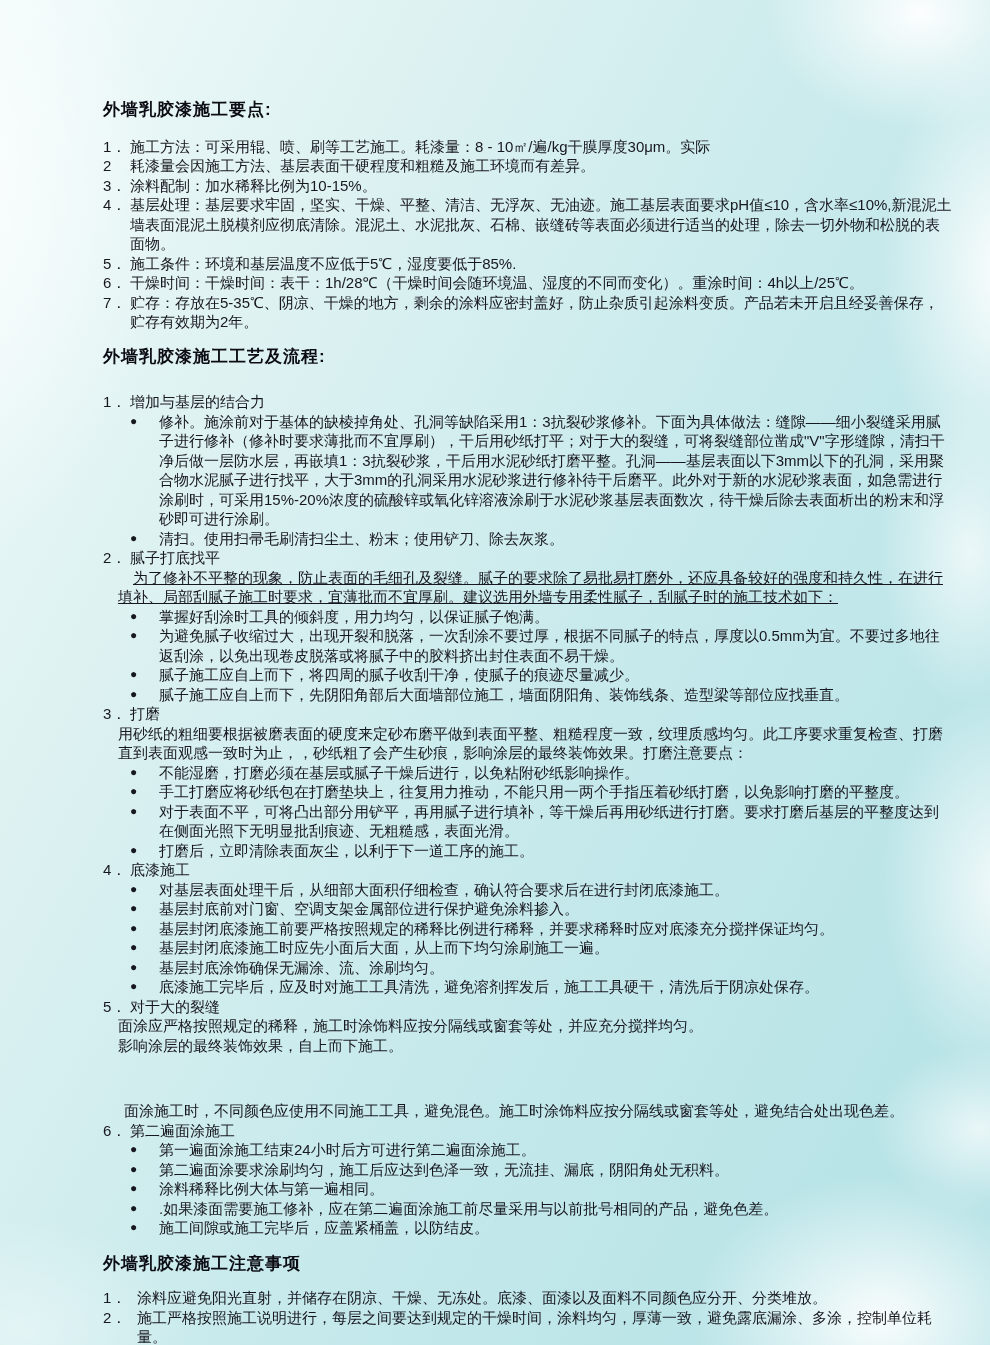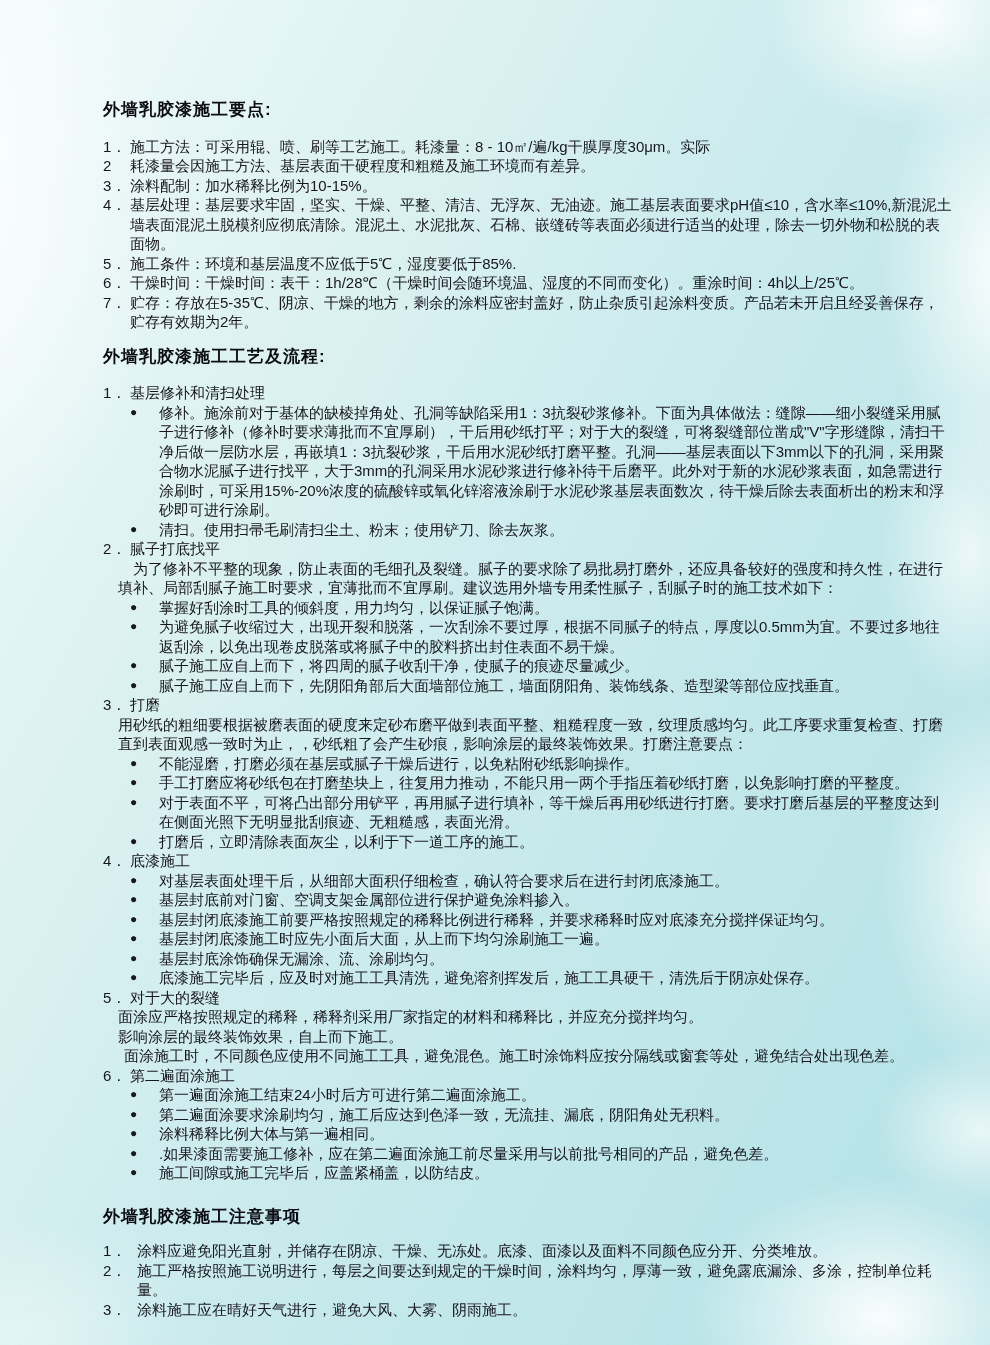--- a/index.html
+++ b/index.html
@@ -22,32 +22,32 @@
   .content{
     position:absolute;left:103px;top:100px;width:850px;
     color:#17171f;
     font-size:15px;line-height:19.5px;
   }
   .sec-title{
     font-size:17px;font-weight:bold;color:#0c0c14;
     letter-spacing:1px;
     margin:0 0 17px 0;
   }
-  .sec-title.mid{margin:15px 0 17px 0;}
-  .sec-title.bot{margin:24px 0 15px 0;}
+  .sec-title.mid{margin:15px 0 26px 0;}
+  .sec-title.bot{margin:16px 0 15px 0;}
   .item-row{display:flex;}
   .item-num{flex:none;width:27px;}
   .note-num{flex:none;width:34px;}
   .item-text{flex:1;}
   .kp-list{margin:0 0 0 0;}
   .step-head{display:flex;}
   .step-title{flex:1;}
   .para{padding-left:15px;}
-  .para.p-indent{padding-left:21px;}
-  .para.p-firstindent{padding-left:15px;text-indent:15px;}
+  .para.p-indent{padding-left:21px;margin-top:46px;}
+  .para.p-firstindent{padding-left:15px;text-indent:15px;text-decoration:underline;}
   .bullet-row{display:flex;padding-left:27px;}
   .bullet-mark{flex:none;width:29px;font-size:12px;line-height:19.5px;}
   .bullet-text{flex:1;}
 </style>
 </head>
 <body>
 
 <div class="page">
   <div class="content">
 
@@ -84,21 +84,21 @@
           </div>
         </div>
     </div>
 
     <div>
       <h2 class="sec-title mid">外墙乳胶漆施工工艺及流程:</h2>
       <div id="steps">
           <div class="step">
             <div class="step-head">
               <span class="item-num">1．</span>
-              <span class="step-title">基层修补和清扫处理</span>
+              <span class="step-title">增加与基层的结合力</span>
             </div>
             <div class="bullet-row">
               <span class="bullet-mark">●</span>
               <span class="bullet-text">修补。施涂前对于基体的缺棱掉角处、孔洞等缺陷采用1：3抗裂砂浆修补。下面为具体做法：缝隙——细小裂缝采用腻子进行修补（修补时要求薄批而不宜厚刷），干后用砂纸打平；对于大的裂缝，可将裂缝部位凿成"V"字形缝隙，清扫干净后做一层防水层，再嵌填1：3抗裂砂浆，干后用水泥砂纸打磨平整。孔洞——基层表面以下3mm以下的孔洞，采用聚合物水泥腻子进行找平，大于3mm的孔洞采用水泥砂浆进行修补待干后磨平。此外对于新的水泥砂浆表面，如急需进行涂刷时，可采用15%-20%浓度的硫酸锌或氧化锌溶液涂刷于水泥砂浆基层表面数次，待干燥后除去表面析出的粉末和浮砂即可进行涂刷。</span>
             </div>
             <div class="bullet-row">
               <span class="bullet-mark">●</span>
               <span class="bullet-text">清扫。使用扫帚毛刷清扫尘土、粉末；使用铲刀、除去灰浆。</span>
             </div>
           </div>
@@ -176,21 +176,21 @@
             <div class="bullet-row">
               <span class="bullet-mark">●</span>
               <span class="bullet-text">底漆施工完毕后，应及时对施工工具清洗，避免溶剂挥发后，施工工具硬干，清洗后于阴凉处保存。</span>
             </div>
           </div>
           <div class="step">
             <div class="step-head">
               <span class="item-num">5．</span>
               <span class="step-title">对于大的裂缝</span>
             </div>
-            <div class="para">面涂应严格按照规定的稀释，稀释剂采用厂家指定的材料和稀释比，并应充分搅拌均匀。</div>
+            <div class="para">面涂应严格按照规定的稀释，施工时涂饰料应按分隔线或窗套等处，并应充分搅拌均匀。</div>
             <div class="para">影响涂层的最终装饰效果，自上而下施工。</div>
             <div class="para p-indent">面涂施工时，不同颜色应使用不同施工工具，避免混色。施工时涂饰料应按分隔线或窗套等处，避免结合处出现色差。</div>
           </div>
           <div class="step">
             <div class="step-head">
               <span class="item-num">6．</span>
               <span class="step-title">第二遍面涂施工</span>
             </div>
             <div class="bullet-row">
               <span class="bullet-mark">●</span>

